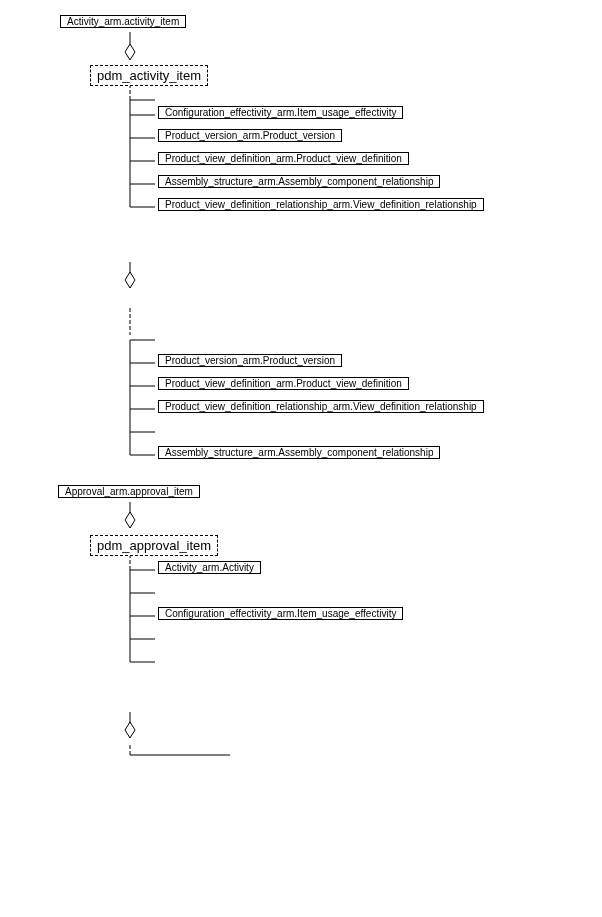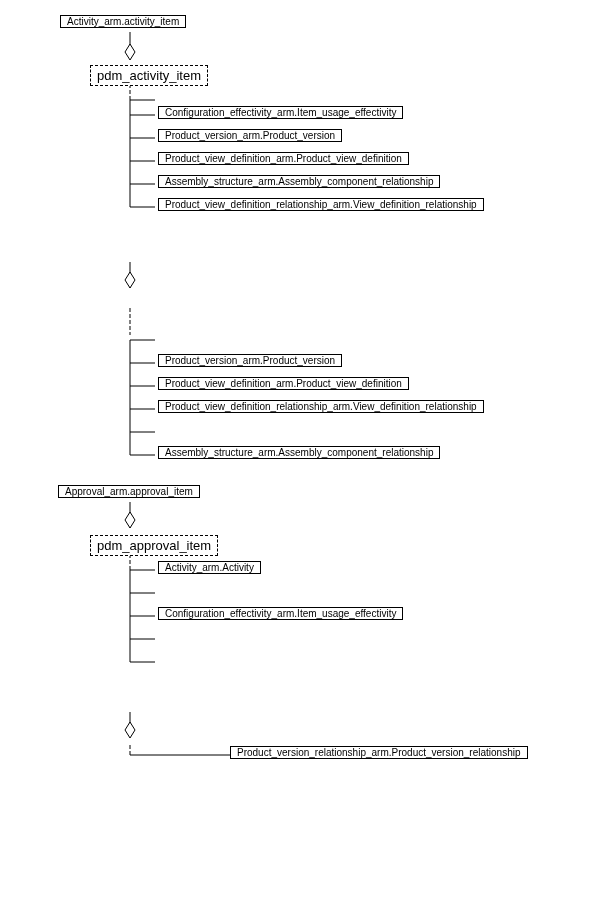--- a/index.html
+++ b/index.html
@@ -171,18 +171,15 @@
   <div class="section" style="position:relative; height:80px; margin-bottom:10px;">
     <svg width="602" height="80">
       <line x1="120" y1="22" x2="120" y2="45" stroke="#000" stroke-width="1"></line>
       <polygon points="120,32 125,40 120,48 115,40" fill="white" stroke="#000" stroke-width="1"></polygon>
       <line x1="120" y1="55" x2="120" y2="65" stroke="#000" stroke-width="1" stroke-dasharray="4,2"></line>
       <line x1="120" y1="65" x2="220" y2="65" stroke="#000" stroke-width="1"></line>
     </svg>
 
 
 
-    <div class="node abs" style="left:220px; top:56px;">
-      <span>Product_version_relationship_arm.Product_version_relationship</span>
-    </div>
   </div>
 
 </div>
 
 </body></html>

